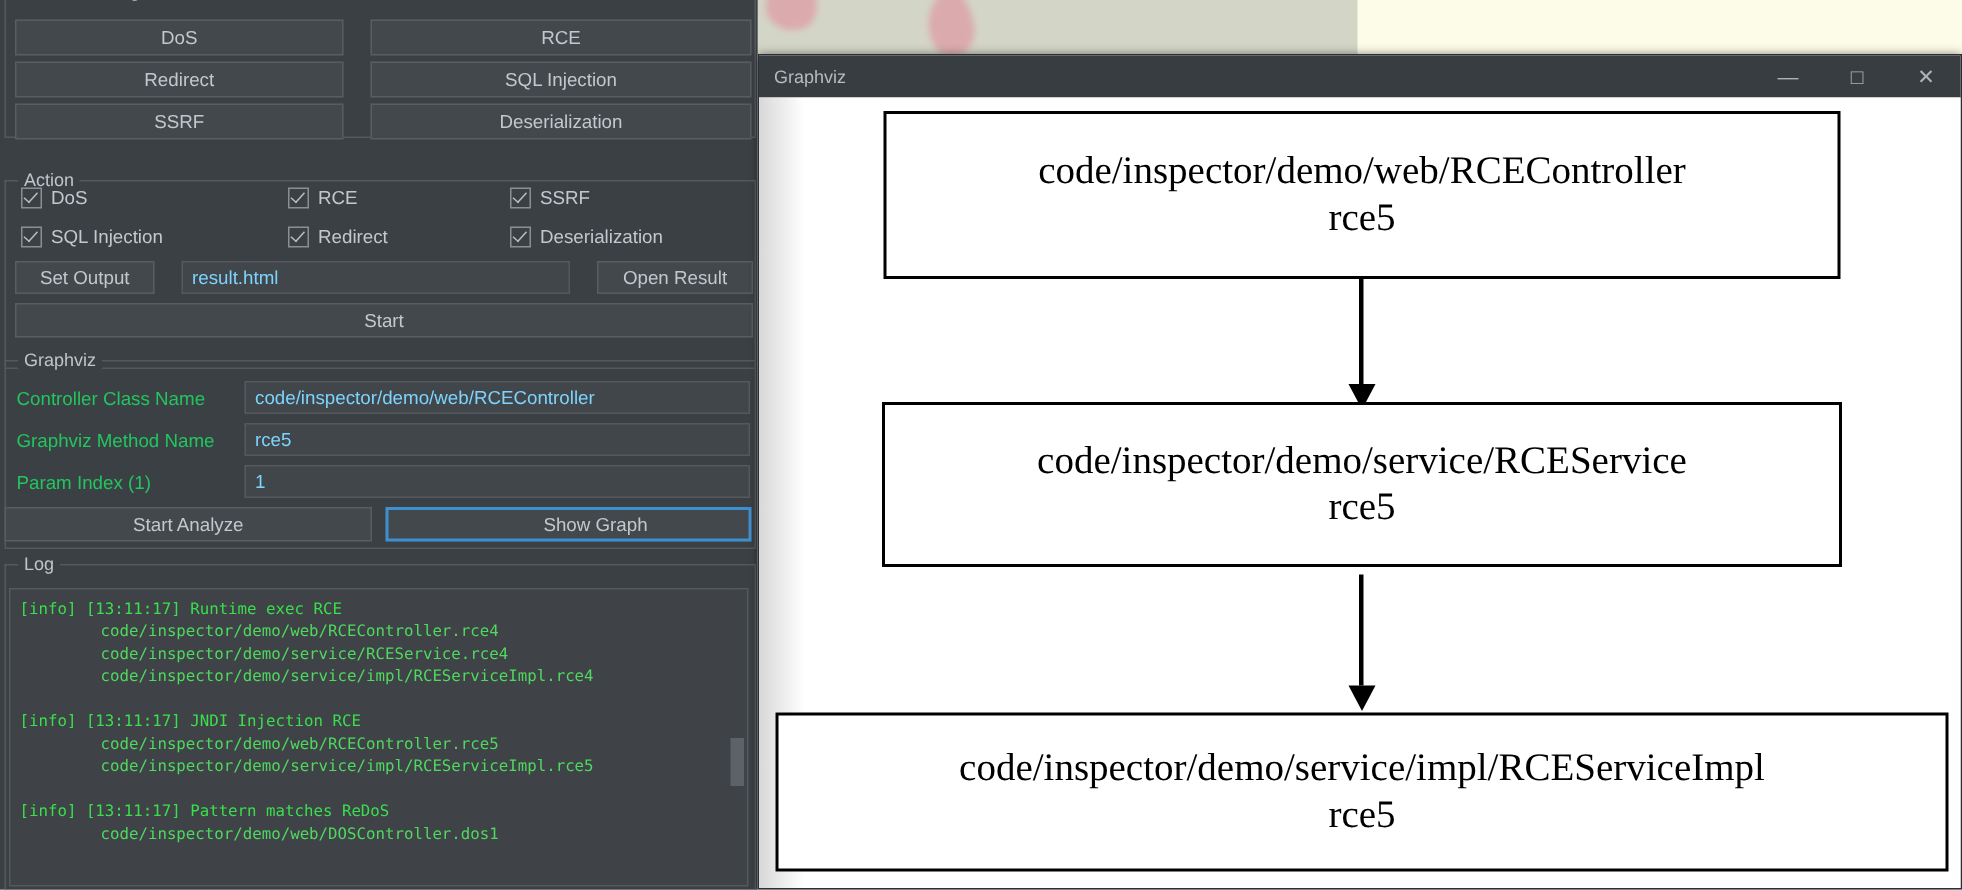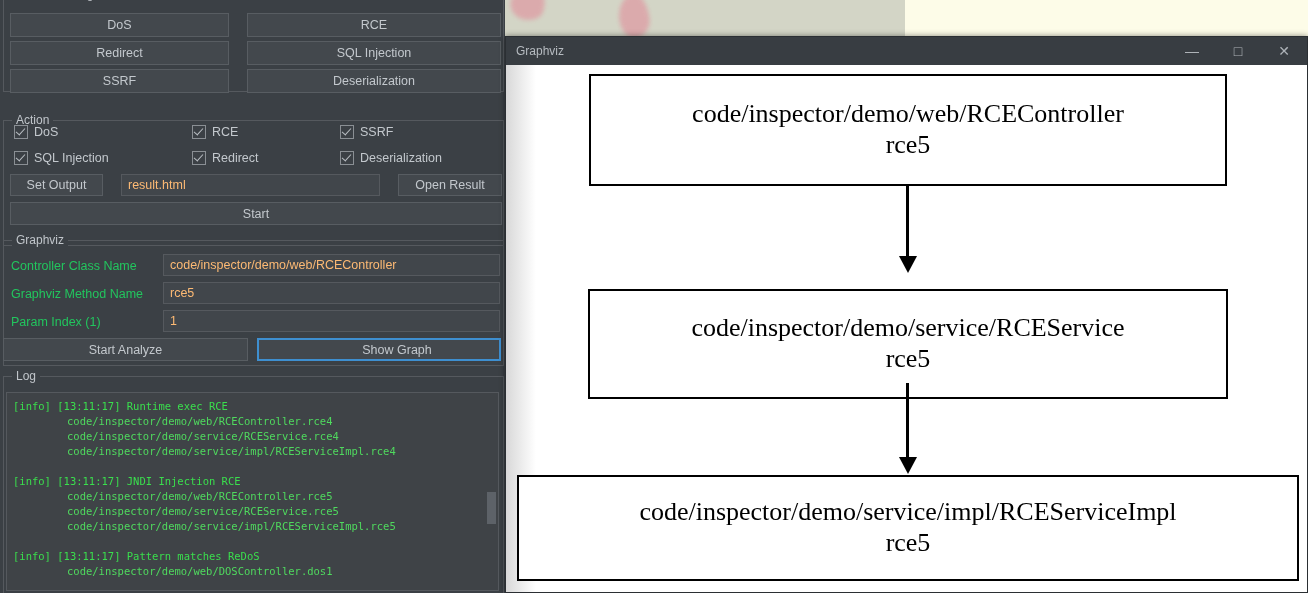--- a/index.html
+++ b/index.html
@@ -27,21 +27,21 @@
 
   .group{position:absolute;left:3px;width:499px;border:1px solid #55595e;}
   .group > .legend{position:absolute;left:8px;top:-8px;background:#3b4045;
     padding:0 4px;font-size:12px;color:#c0c5ca;line-height:14px;}
 
   .btn{background:#43484d;border:1px solid #585d62;color:#c3c8cd;
     font-size:12.5px;text-align:center;box-sizing:border-box;
     display:flex;align-items:center;justify-content:center;}
   .btn.focused{border:2px solid #3e8fd0;padding-left:36px;}
 
-  .field{background:#41464b;border:1px solid #55595e;color:#fdba74;
+  .field{background:#41464b;border:1px solid #55595e;color:#7dd3fc;
     font-size:12.5px;box-sizing:border-box;display:flex;align-items:center;
     padding-left:6px;}
 
   .lbl{font-size:12.5px;color:#22c55e;}
 
   .cbx{display:flex;align-items:center;gap:6px;font-size:12.5px;color:#c3c8cd;}
   .cbx .box{width:12px;height:12px;border:1px solid #8a8f94;background:#3b4045;
     position:relative;flex:0 0 auto;}
   .cbx .box::after{content:"";position:absolute;left:3px;top:0px;width:4px;height:8px;
     border:solid #b9bec3;border-width:0 1.6px 1.6px 0;transform:rotate(42deg);}
@@ -161,21 +161,20 @@
   </div>
 
   <div id="logbox">
     <div class="hdr">[info] [13:11:17] Runtime exec RCE</div>
     <div class="ind">code/inspector/demo/web/RCEController.rce4</div>
     <div class="ind">code/inspector/demo/service/RCEService.rce4</div>
     <div class="ind">code/inspector/demo/service/impl/RCEServiceImpl.rce4</div>
     <div class="blank"></div>
     <div class="hdr">[info] [13:11:17] JNDI Injection RCE</div>
     <div class="ind">code/inspector/demo/web/RCEController.rce5</div>
-    <div class="ind">code/inspector/demo/service/RCEService.rce5</div>
     <div class="ind">code/inspector/demo/service/impl/RCEServiceImpl.rce5</div>
     <div class="blank"></div>
     <div class="hdr">[info] [13:11:17] Pattern matches ReDoS</div>
     <div class="ind">code/inspector/demo/web/DOSController.dos1</div>
     <div id="logscroll">
       <div id="logthumb" style="top:98px;right:0;"></div>
     </div>
   </div>
 </div>
 
@@ -192,21 +191,21 @@
   <div id="canvas">
 
     <div class="node" style="left:83px;top:9px;width:638px;height:112px;">
       <div class="l1">code/inspector/demo/web/RCEController</div>
       <div class="l2">rce5</div>
     </div>
 
     <div class="edge" style="left:400px;top:121px;height:70px;"></div>
     <div class="arrow" style="left:393px;top:191px;"></div>
 
-    <div class="node" style="left:82px;top:224px;width:640px;height:110px;">
+    <div class="node" style="left:82px;top:203px;width:640px;height:110px;">
       <div class="l1">code/inspector/demo/service/RCEService</div>
       <div class="l2">rce5</div>
     </div>
 
     <div class="edge" style="left:400px;top:318px;height:74px;"></div>
     <div class="arrow" style="left:393px;top:392px;"></div>
 
     <div class="node" style="left:11px;top:410px;width:782px;height:106px;">
       <div class="l1">code/inspector/demo/service/impl/RCEServiceImpl</div>
       <div class="l2">rce5</div>

